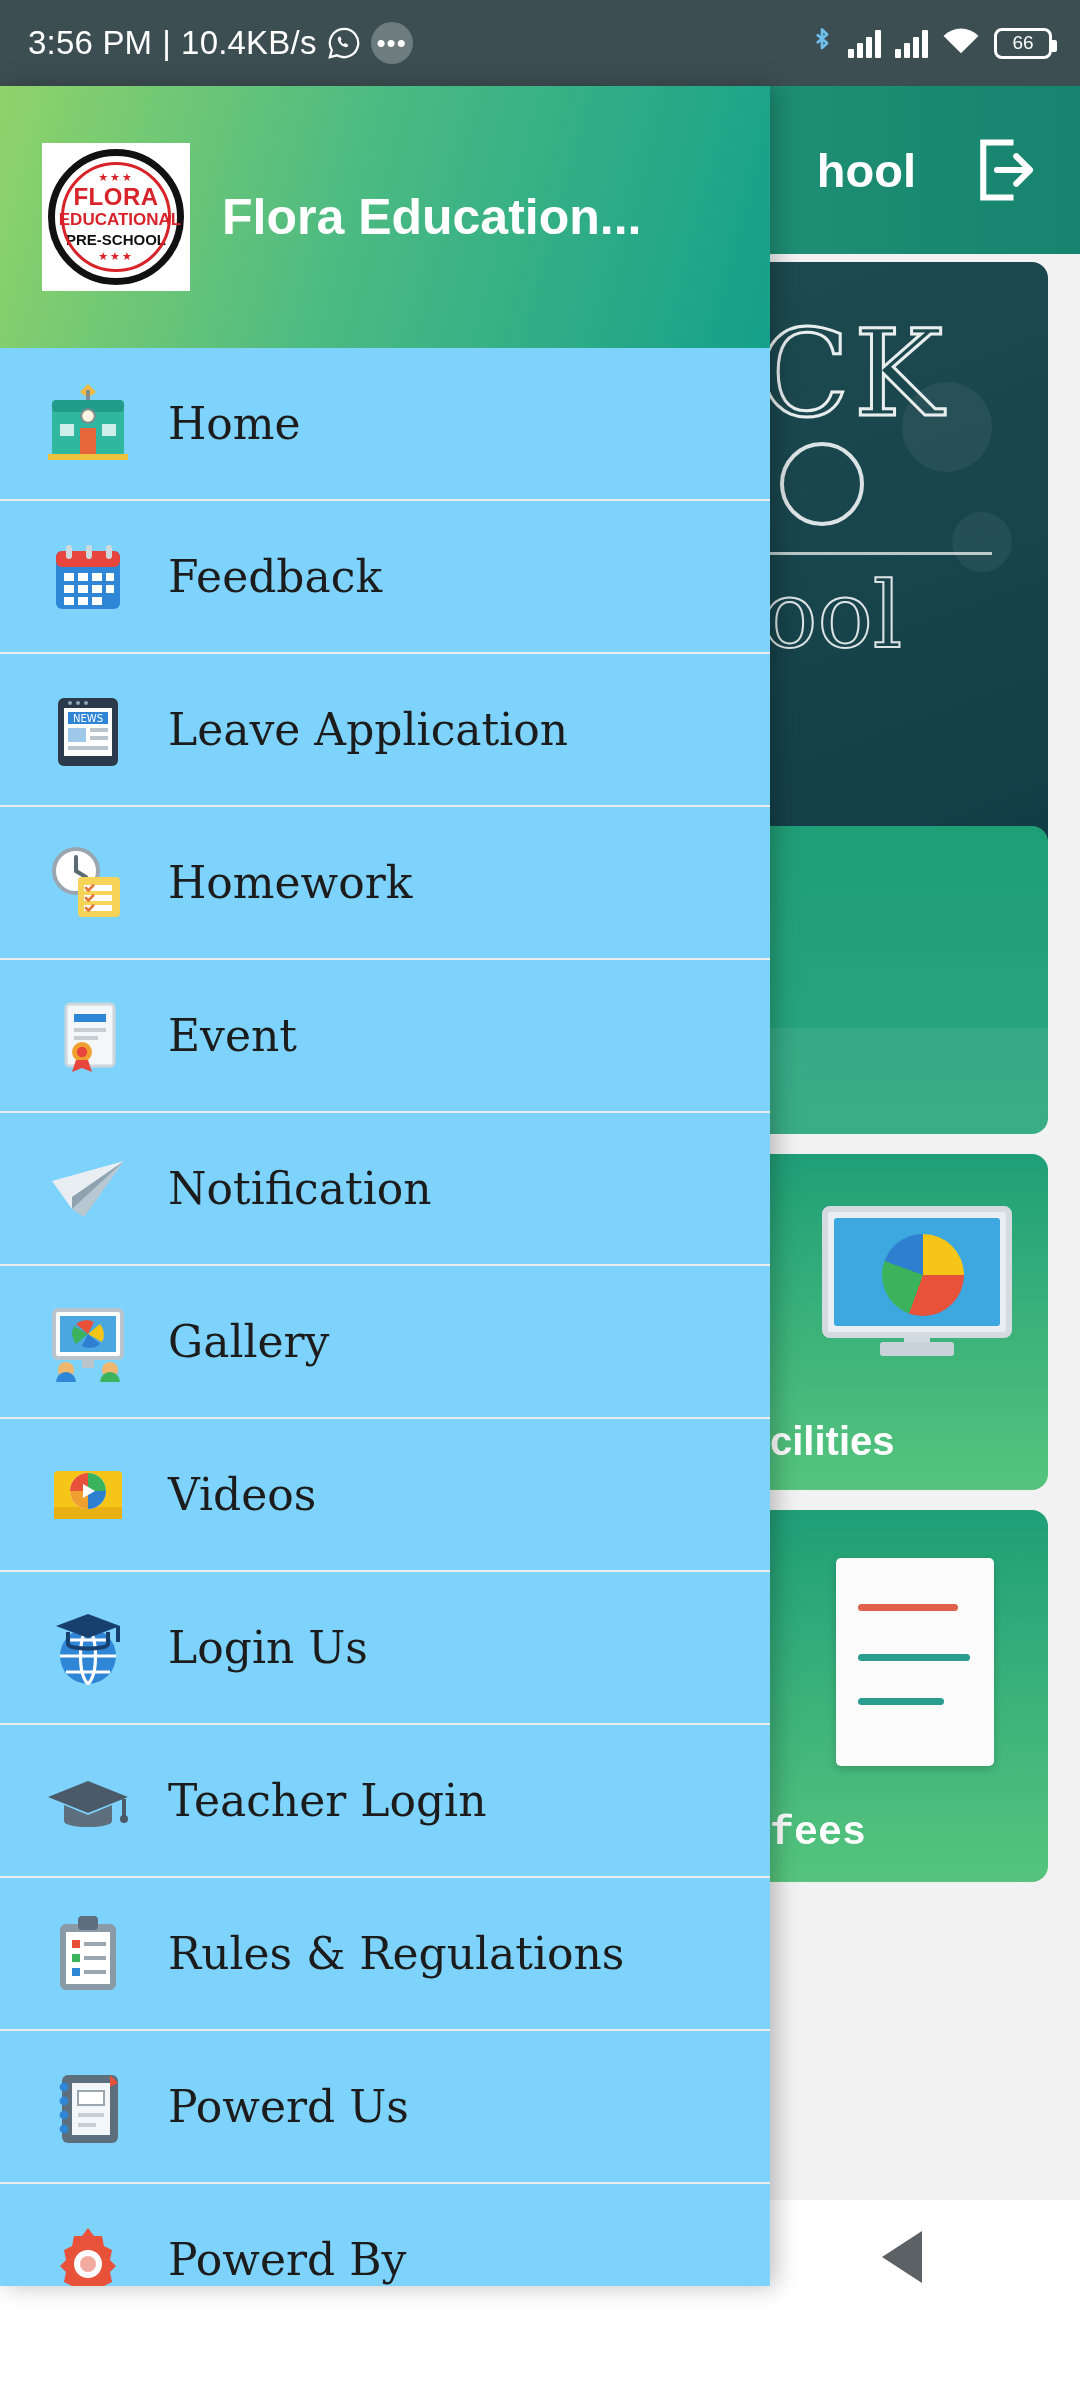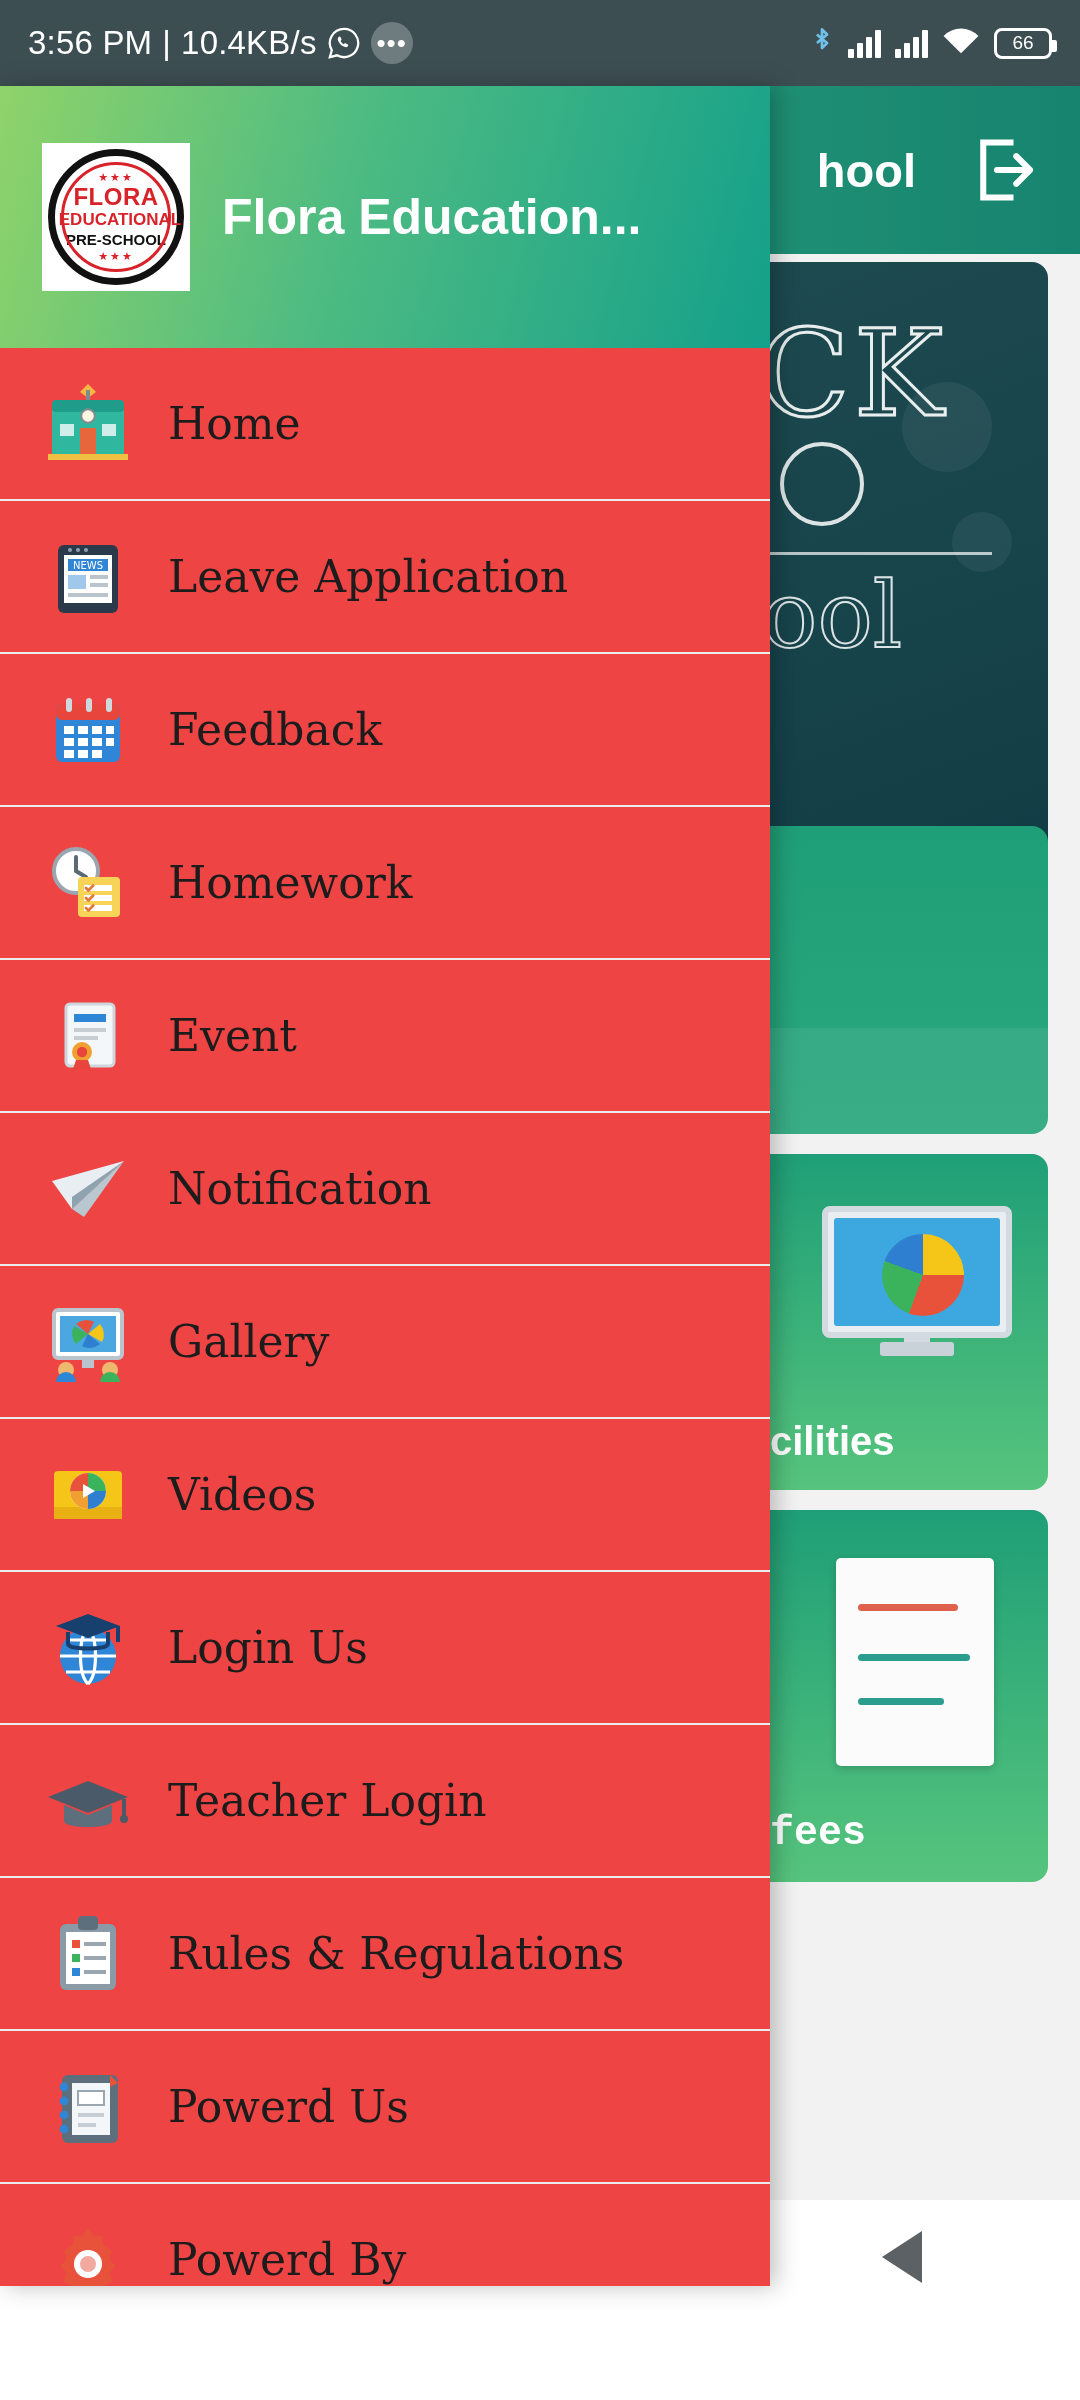--- a/index.html
+++ b/index.html
@@ -184,21 +184,21 @@
   .lg3 { color:#111111; font-weight: bold; font-size: 15px; line-height:1.3; }
   .lgstars { color:#d8232a; font-size: 11px; letter-spacing: 2px; }
   .drawer-title {
     color: #ffffff; font-size: 50px; font-weight: bold;
     margin-left: 32px; white-space: nowrap; overflow: hidden;
   }
 
   .menu { width: 770px; }
   .menu-item {
     position: relative; height: 153px; display: flex; align-items: center;
-    padding-left: 40px; border-bottom: 2px solid #ececec; background: #ef4444;
+    padding-left: 40px; border-bottom: 2px solid #ececec; background: #7dd3fc;
   }
   .menu-icon { width: 96px; height: 96px; flex: none; position: relative; }
   .menu-label {
     margin-left: 32px; font-size: 44px; color: #1c1c1c;
     font-family: "DejaVu Serif", serif; white-space: nowrap;
   }
   svg { display: block; }
 </style>
 </head>
 <body>
@@ -326,39 +326,20 @@
             <rect x="6" y="16" width="36" height="24" rx="2" fill="#2fb7a0"></rect>
             <rect x="6" y="12" width="36" height="6" rx="2" fill="#1f9c8a"></rect>
             <rect x="20" y="26" width="8" height="14" fill="#e8663c"></rect>
             <circle cx="24" cy="20" r="3.4" fill="#fdf6e3" stroke="#7f8c8d" stroke-width="1"></circle>
             <rect x="10" y="24" width="7" height="6" fill="#cfeee9"></rect>
             <rect x="31" y="24" width="7" height="6" fill="#cfeee9"></rect>
             <rect x="4" y="39" width="40" height="3" fill="#f0c040"></rect>
           </svg>
         </span>
         <span class="menu-label">Home</span>
-      </div>
-
-      <div class="menu-item">
-        <span class="menu-icon">
-          <svg width="96" height="96" viewBox="0 0 48 48">
-            <rect x="9" y="8" width="30" height="34" rx="3" fill="#2b3a4a"></rect>
-            <rect x="12" y="13" width="24" height="24" fill="#ffffff"></rect>
-            <rect x="14" y="15" width="20" height="6" fill="#2f86d6"></rect>
-            <text x="24" y="20" font-size="5" fill="#ffffff" text-anchor="middle" font-family="DejaVu Sans, sans-serif">NEWS</text>
-            <rect x="14" y="23" width="9" height="7" fill="#9fc8ea"></rect>
-            <rect x="25" y="23" width="9" height="2" fill="#b9c4cc"></rect>
-            <rect x="25" y="27" width="9" height="2" fill="#b9c4cc"></rect>
-            <rect x="14" y="32" width="20" height="2" fill="#b9c4cc"></rect>
-            <circle cx="15" cy="10.5" r="1" fill="#8fa3b0"></circle>
-            <circle cx="19" cy="10.5" r="1" fill="#8fa3b0"></circle>
-            <circle cx="23" cy="10.5" r="1" fill="#8fa3b0"></circle>
-          </svg>
-        </span>
-        <span class="menu-label">Leave Application</span>
       </div>
 
       <div class="menu-item">
         <span class="menu-icon">
           <svg width="96" height="96" viewBox="0 0 48 48">
             <rect x="8" y="11" width="32" height="29" rx="3" fill="#2f86d6"></rect>
             <rect x="8" y="11" width="32" height="8" rx="3" fill="#e8453c"></rect>
             <rect x="13" y="8" width="3" height="7" rx="1.5" fill="#cfd8dc"></rect>
             <rect x="23" y="8" width="3" height="7" rx="1.5" fill="#cfd8dc"></rect>
             <rect x="33" y="8" width="3" height="7" rx="1.5" fill="#cfd8dc"></rect>
@@ -376,20 +357,39 @@
               <rect x="26" y="34" width="5" height="4"></rect>
             </g>
           </svg>
         </span>
         <span class="menu-label">Feedback</span>
       </div>
 
       <div class="menu-item">
         <span class="menu-icon">
           <svg width="96" height="96" viewBox="0 0 48 48">
+            <rect x="9" y="8" width="30" height="34" rx="3" fill="#2b3a4a"></rect>
+            <rect x="12" y="13" width="24" height="24" fill="#ffffff"></rect>
+            <rect x="14" y="15" width="20" height="6" fill="#2f86d6"></rect>
+            <text x="24" y="20" font-size="5" fill="#ffffff" text-anchor="middle" font-family="DejaVu Sans, sans-serif">NEWS</text>
+            <rect x="14" y="23" width="9" height="7" fill="#9fc8ea"></rect>
+            <rect x="25" y="23" width="9" height="2" fill="#b9c4cc"></rect>
+            <rect x="25" y="27" width="9" height="2" fill="#b9c4cc"></rect>
+            <rect x="14" y="32" width="20" height="2" fill="#b9c4cc"></rect>
+            <circle cx="15" cy="10.5" r="1" fill="#8fa3b0"></circle>
+            <circle cx="19" cy="10.5" r="1" fill="#8fa3b0"></circle>
+            <circle cx="23" cy="10.5" r="1" fill="#8fa3b0"></circle>
+          </svg>
+        </span>
+        <span class="menu-label">Leave Application</span>
+      </div>
+
+      <div class="menu-item">
+        <span class="menu-icon">
+          <svg width="96" height="96" viewBox="0 0 48 48">
             <circle cx="18" cy="18" r="11" fill="#ffffff" stroke="#9aa7b0" stroke-width="2"></circle>
             <path d="M18 11v7l5 3" fill="none" stroke="#5c6a73" stroke-width="2" stroke-linecap="round"></path>
             <rect x="19" y="21" width="21" height="20" rx="2" fill="#f7d358"></rect>
             <g fill="#ffffff">
               <rect x="22" y="25" width="14" height="3"></rect>
               <rect x="22" y="30" width="14" height="3"></rect>
               <rect x="22" y="35" width="14" height="3"></rect>
             </g>
             <path d="M23 26.5l1.2 1.2 2.4-2.4M23 31.5l1.2 1.2 2.4-2.4M23 36.5l1.2 1.2 2.4-2.4" fill="none" stroke="#e07a3c" stroke-width="1.4" stroke-linecap="round" stroke-linejoin="round"></path>
           </svg>

